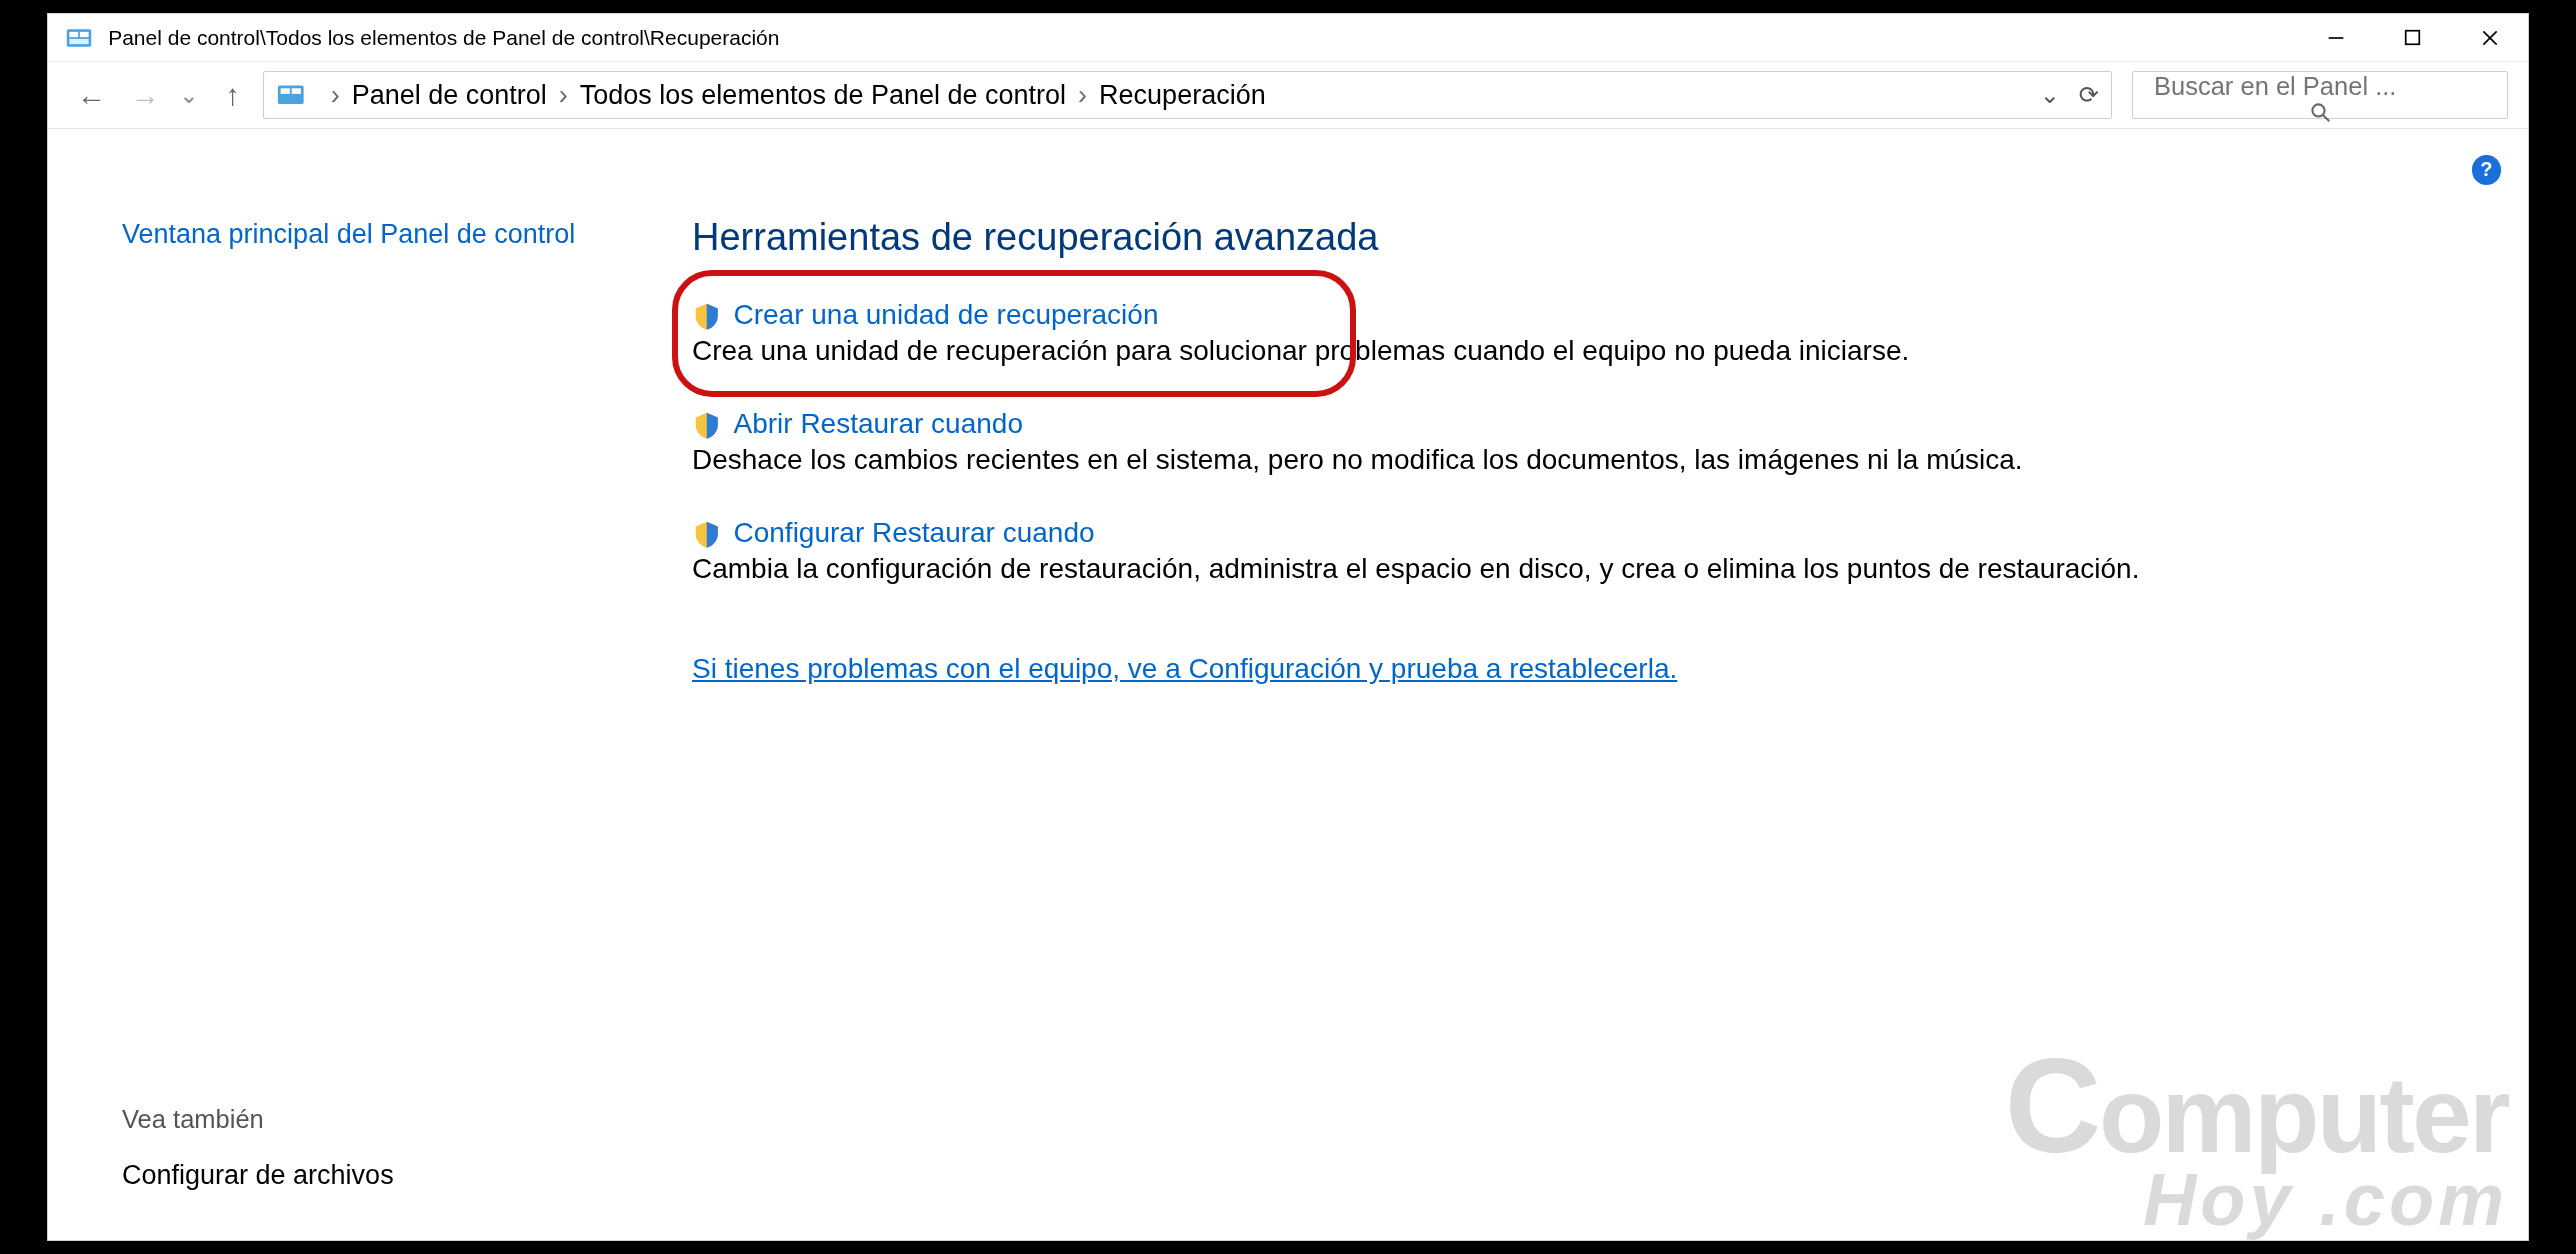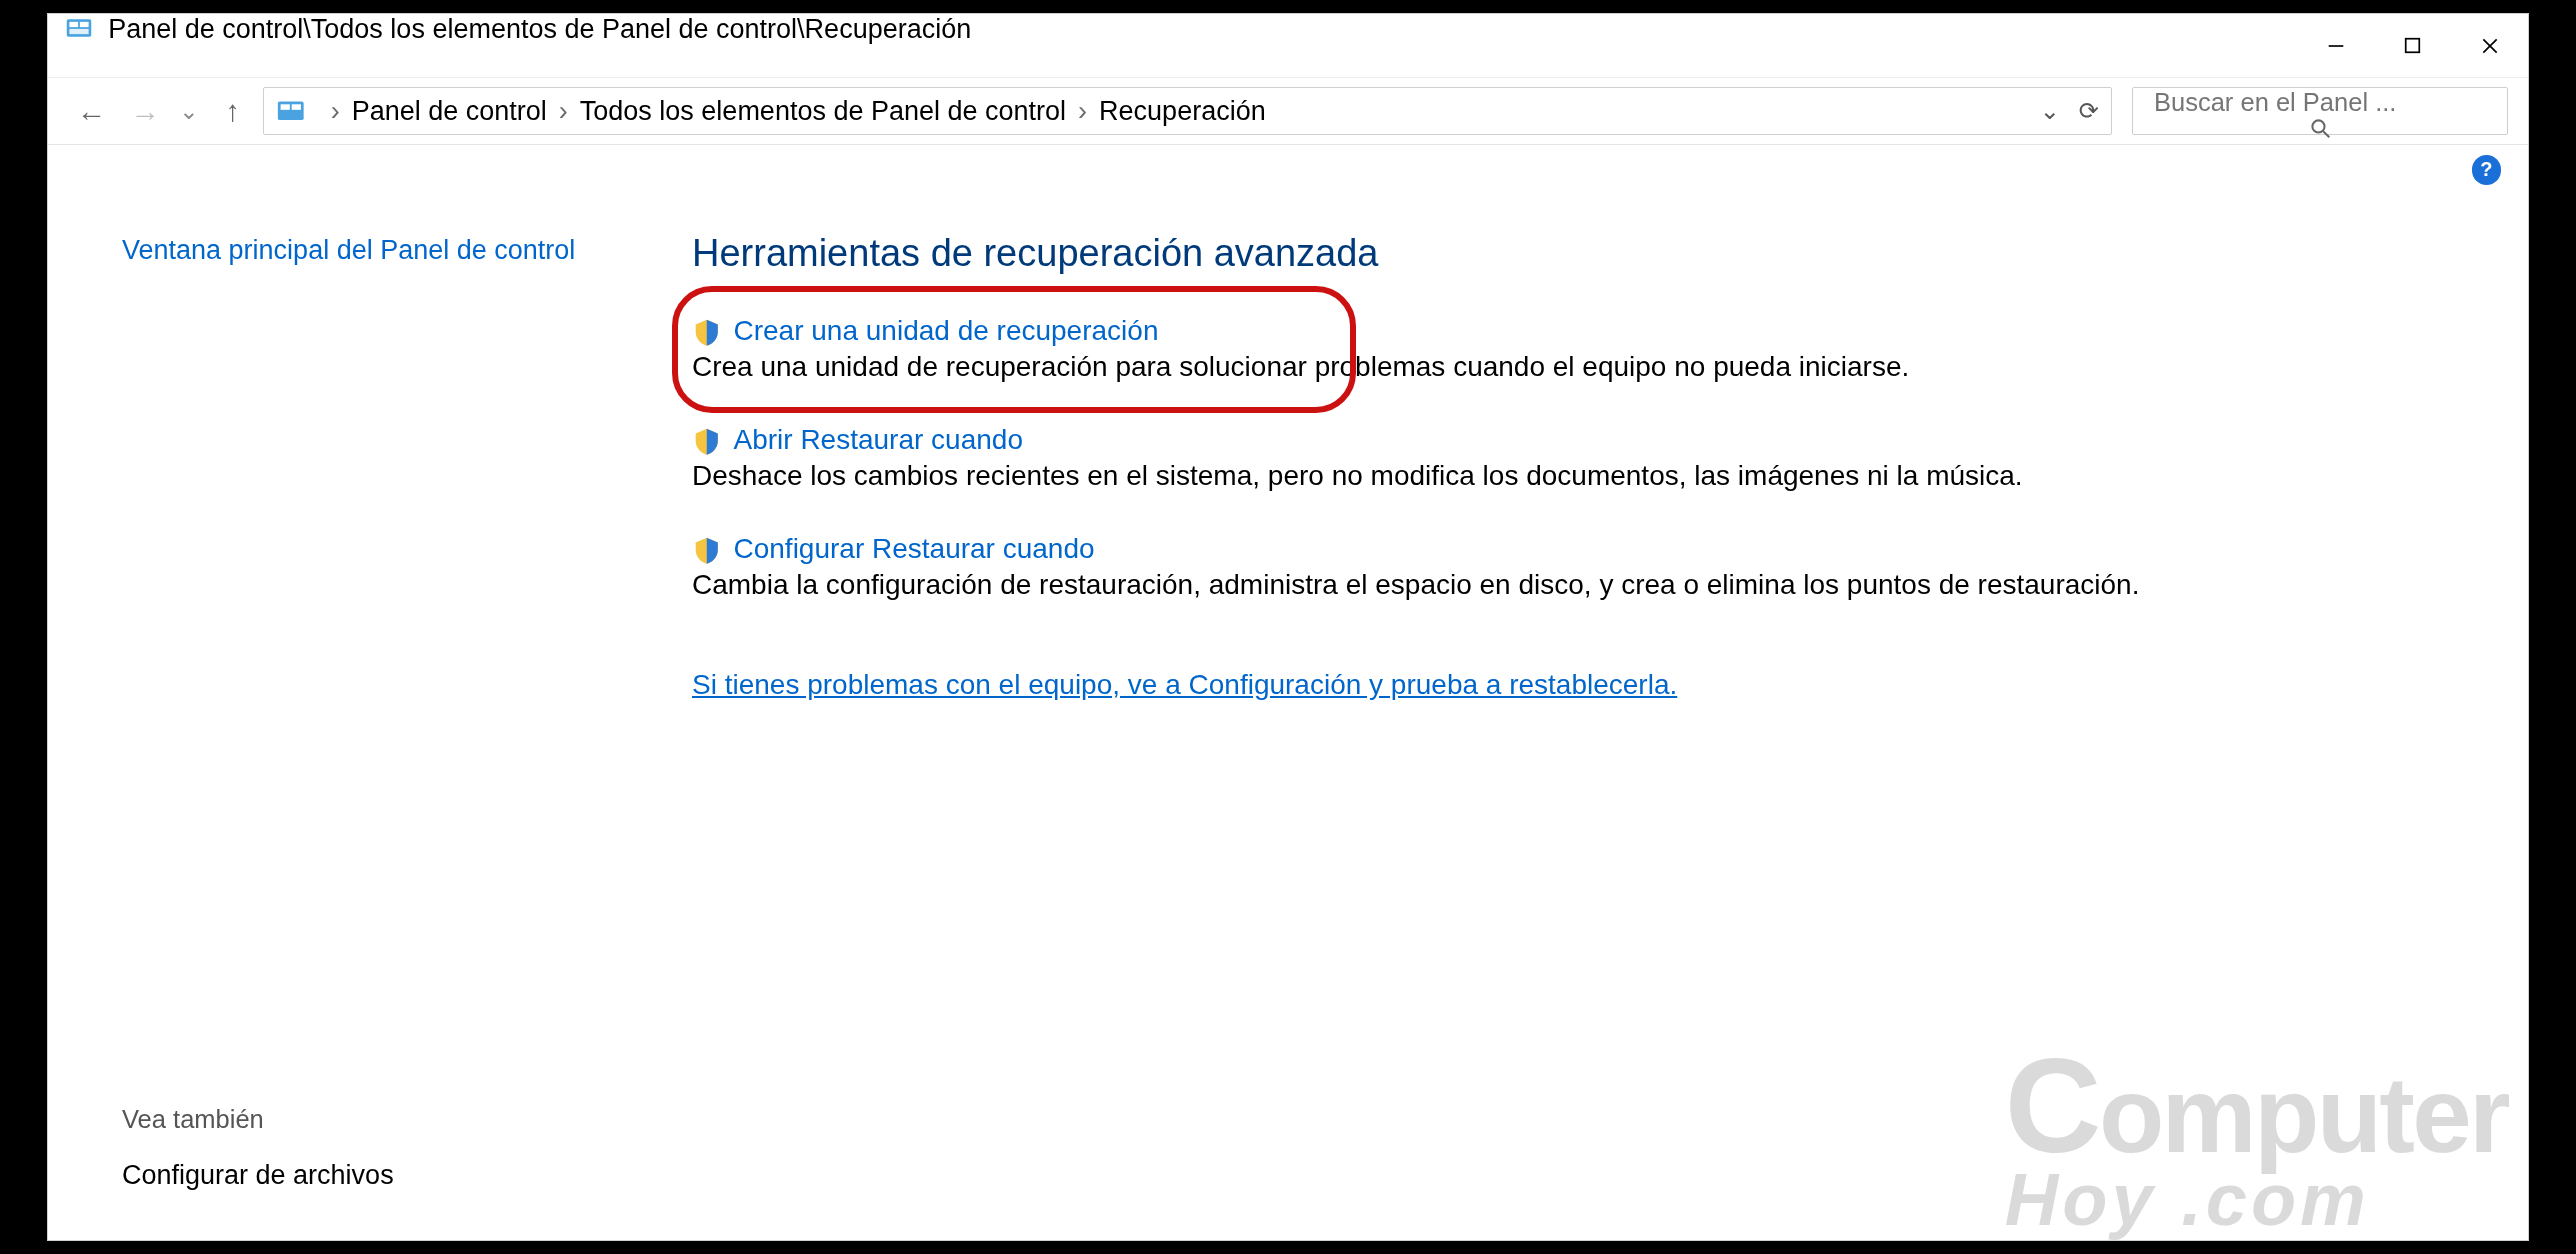--- a/index.html
+++ b/index.html
@@ -25,25 +25,25 @@
     height: 1228px;
     background: #ffffff;
     border: 1.3px solid #d0d0d0;
     display: flex;
     flex-direction: column;
     position: relative;
   }
 
   
   .titlebar {
-    height: 64px;
+    height: 48px;
     display: flex;
-    align-items: flex-start;
+    align-items: center;
     padding: 0 0 0 17.4px;
-    font-size: 27px;
+    font-size: 21px;
     color: #000;
     border-bottom: 0.7px solid #eee;
   }
   .titlebar .app-icon {
     width: 28px; height: 28px;
     margin-right: 14.8px;
     display:flex;align-items:center;justify-content:center;
   }
   .titlebar .title-text { flex: 1; white-space: nowrap; overflow:hidden; }
   .win-controls { display: flex; height: 100%; }
@@ -188,20 +188,21 @@
     border: 6px solid #cc1111;
     border-radius: 40px;
     pointer-events:none;
   }
 
   
   .watermark {
     position:absolute;
     right: 20px;
     bottom: 6.7px;
+    text-align:right;
     color:#bdbdbd;
     opacity:0.55;
     font-weight:700;
     font-family: Arial, sans-serif;
     line-height:0.9;
     pointer-events:none;
     user-select:none;
   }
   .watermark .l1 { font-size:107px; letter-spacing:-2.7px; }
   .watermark .l1 .big { font-size:134px; }

